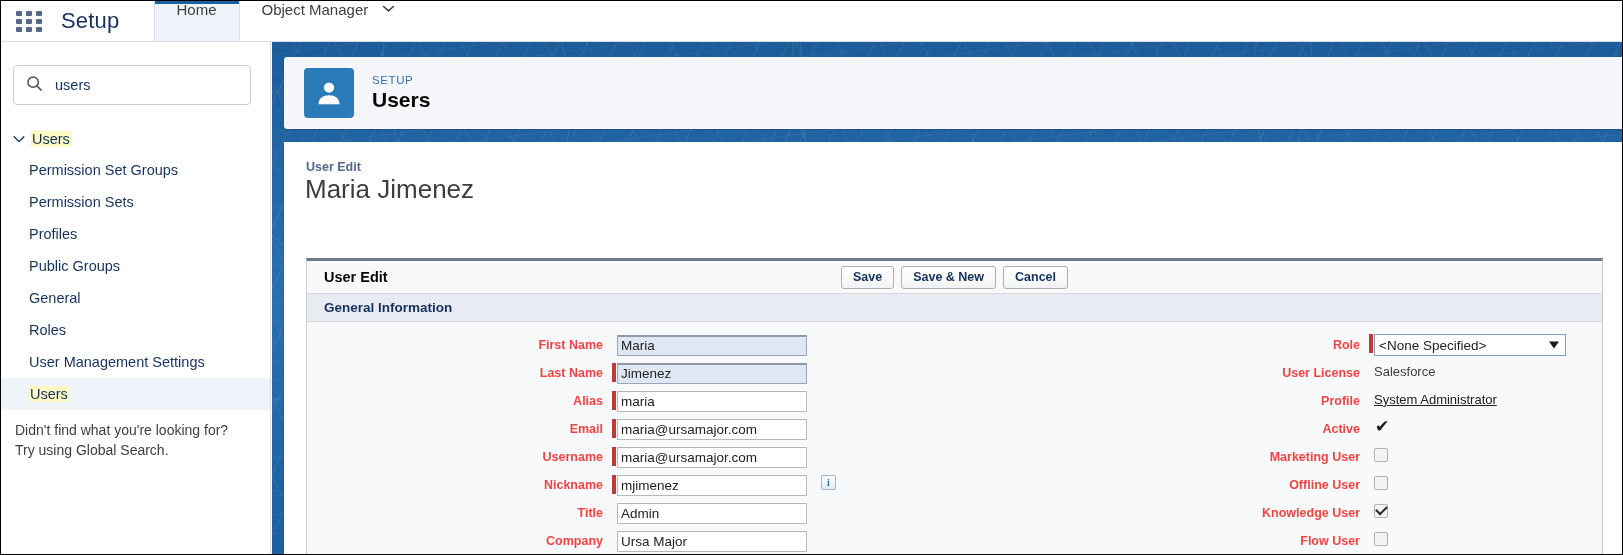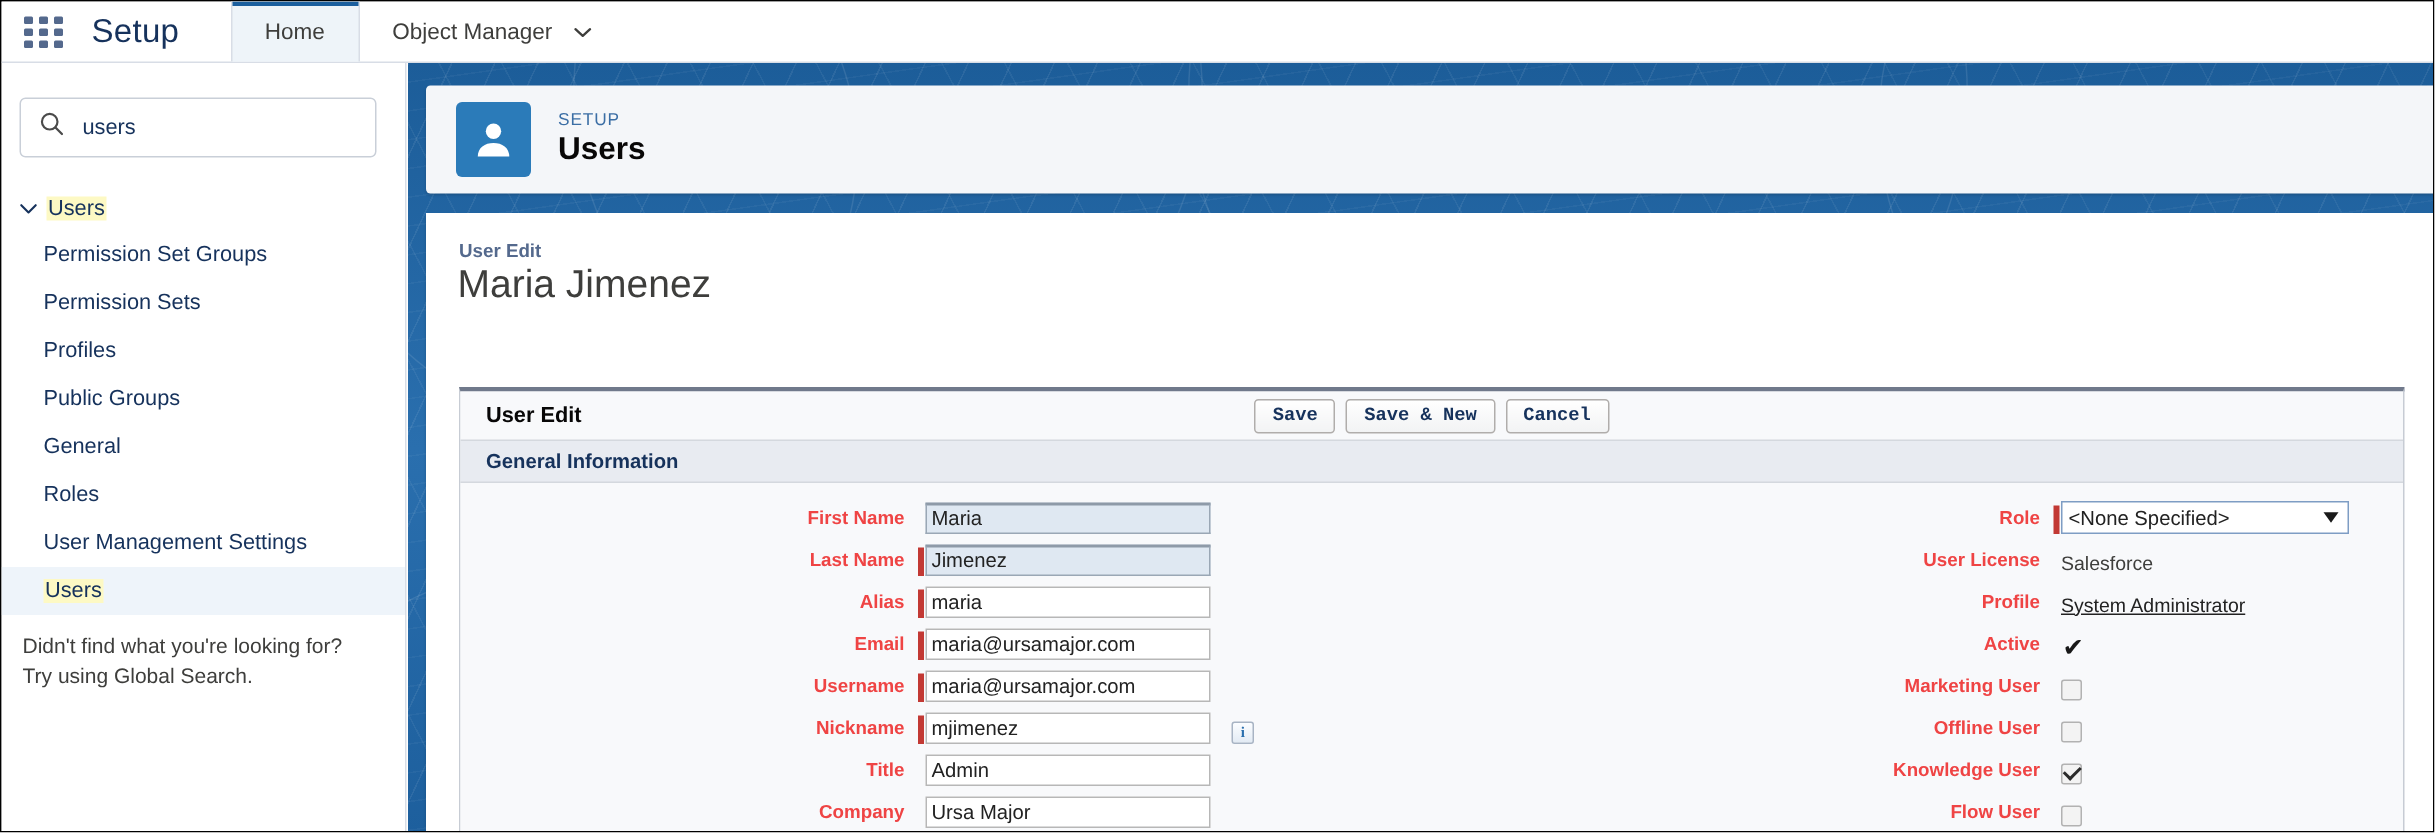--- a/index.html
+++ b/index.html
@@ -41,21 +41,21 @@
     display: block; width: 6px; height: 5px;
     background: #54698d; border-radius: 1px;
   }
   .setup-word {
     display: flex; align-items: center;
     font-size: 22px; color: #16325c; font-weight: 400;
     padding: 0 8px 0 4px; letter-spacing: 0.2px;
   }
   .tabs { display: flex; align-items: stretch; margin-left: 26px; }
   .tab {
-    display: flex; align-items: center; padding: 0 22px;
+    display: flex; padding: 0 22px;
     font-size: 15px; color: #3e3e3c; cursor: pointer;
     position: relative;
   }
   .tab.active {
     background: #eef4f9;
     border-left: 1px solid #d8dde6;
     border-right: 1px solid #d8dde6;
   }
   .tab.active::before {
     content: ""; position: absolute; left: 0; right: 0; top: 0; height: 3px;
@@ -163,21 +163,21 @@
     border-bottom: none;
   }
   .panel-title-row {
     height: 33px; background: #f8f9fb;
     border-bottom: 1px solid #d4d8de;
     display: flex; align-items: center; position: relative;
   }
   .panel-title { margin-left: 17px; font-size: 14.5px; font-weight: 700; color: #080707; }
   .btnbar { position: absolute; right: 0; left: 0; display: flex; justify-content: center; gap: 7px; }
   .sfbtn {
-    font-family: Liberation Mono, monospace;
+    font-family: Liberation Sans, sans-serif;
     font-size: 12.5px; color: #16325c; font-weight: 700;
     background: linear-gradient(#ffffff, #f2f3f4);
     border: 1px solid #b0adab; border-radius: 3px;
     padding: 3px 11px 4px; cursor: pointer; line-height: 14px;
   }
   .section-head {
     height: 28px; background: #e8ebf1;
     border-bottom: 1px solid #d4d8de;
     display: flex; align-items: center;
   }
@@ -193,21 +193,21 @@
   .col-right { left: 900px; width: 397px; }
 
   .frow { display: flex; align-items: center; height: 28px; }
   .flabel {
     font-size: 12.5px; color: #ef4444; text-align: right;
     font-weight: 600; padding-right: 9px;
   }
   .col-left .flabel { width: 305px; }
   .col-right .flabel { width: 162px; }
 
-  .fieldwrap { display: flex; align-items: flex-end; }
+  .fieldwrap { display: flex; align-items: flex-start; }
   .reqbar {
     width: 4px; height: 19px; background: #c23934; flex: none; margin-right: 1px;
   }
   .reqbar.hidden { background: transparent; }
 
   input.sfinput {
     font-family: "Liberation Sans", sans-serif;
     font-size: 13.5px; color: #222;
     height: 21px; padding: 1px 3px;
     border: 1px solid #b7b7b7;

